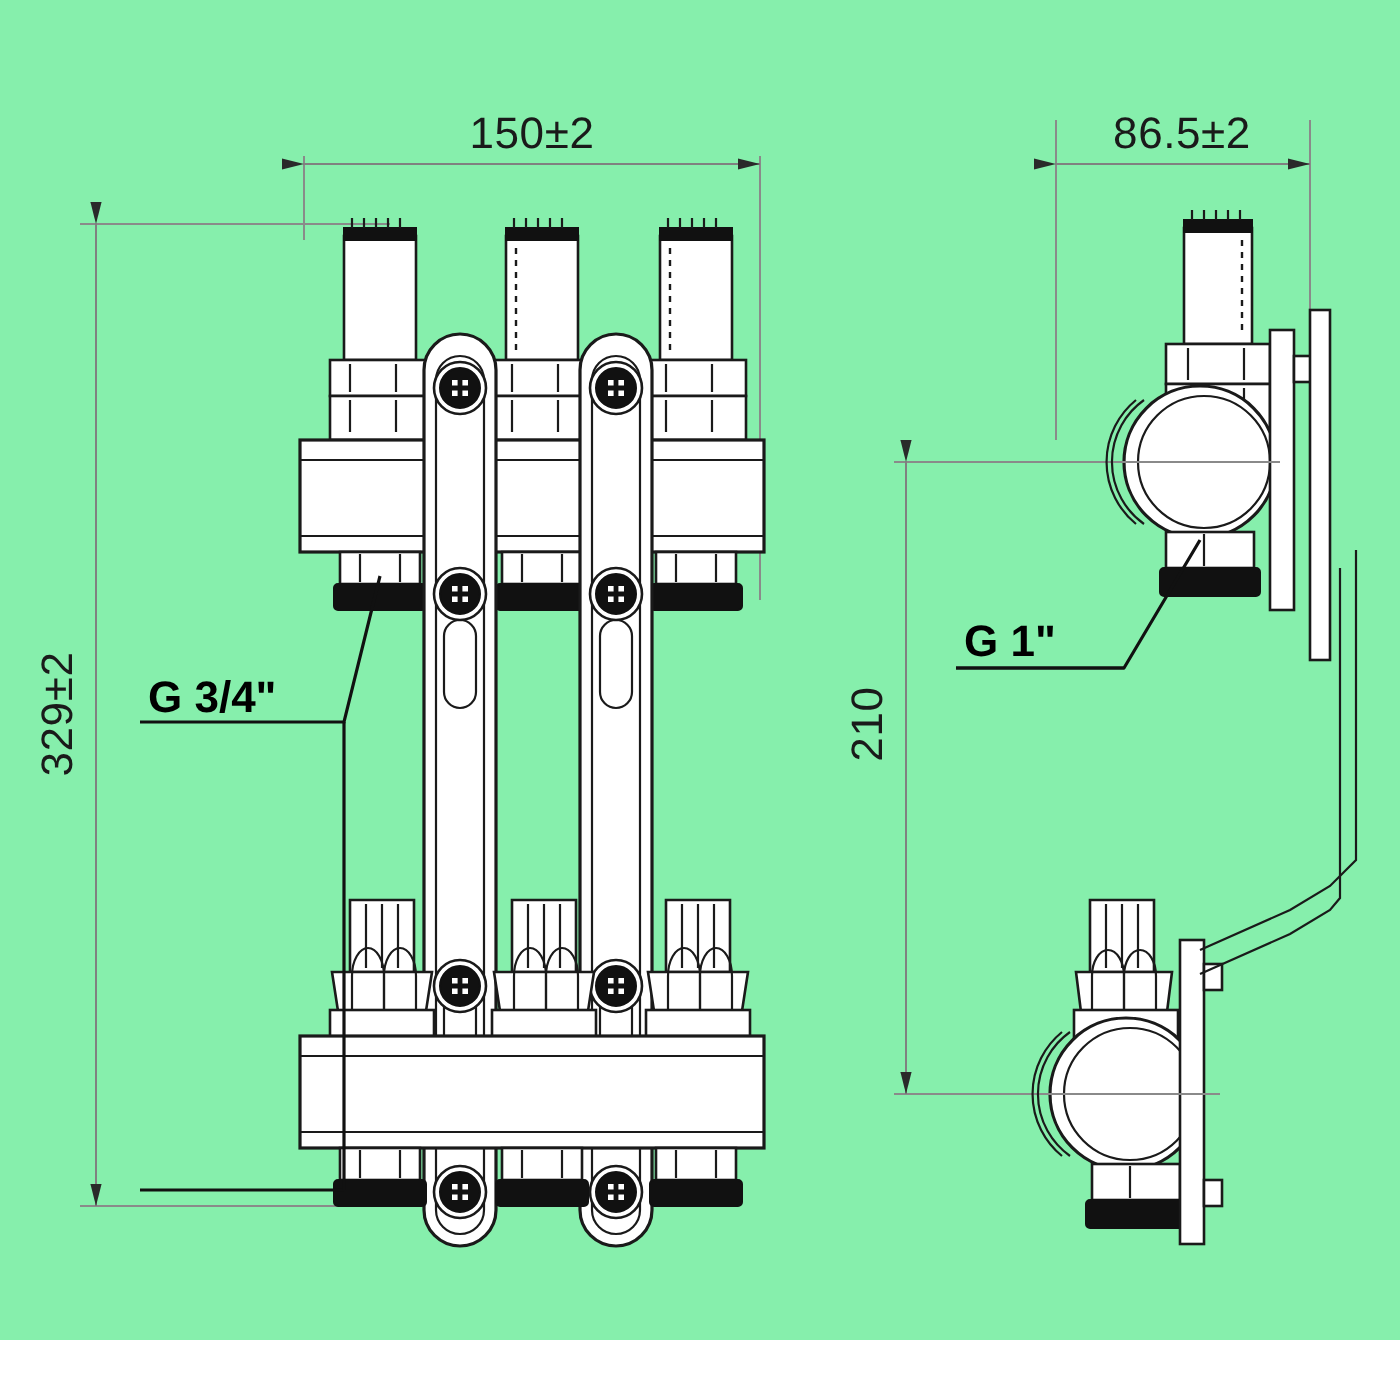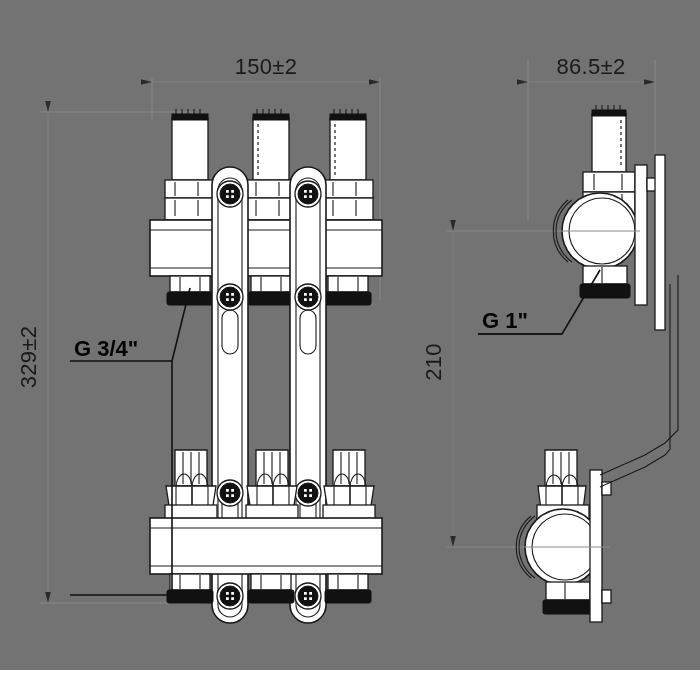--- a/index.html
+++ b/index.html
@@ -10,21 +10,21 @@
   body {
     width: 700px;
     height: 700px;
     font-family: "Liberation Sans", sans-serif;
     overflow: hidden;
   }
   #drawing-root {
     position: relative;
     width: 700px;
     height: 670px;
-    background: #737373;
+    background: #86efac;
   }
   svg.cad {
     position: absolute;
     left: 0;
     top: 0;
     width: 700px;
     height: 700px;
     display: block;
   }
   .dimtext {

